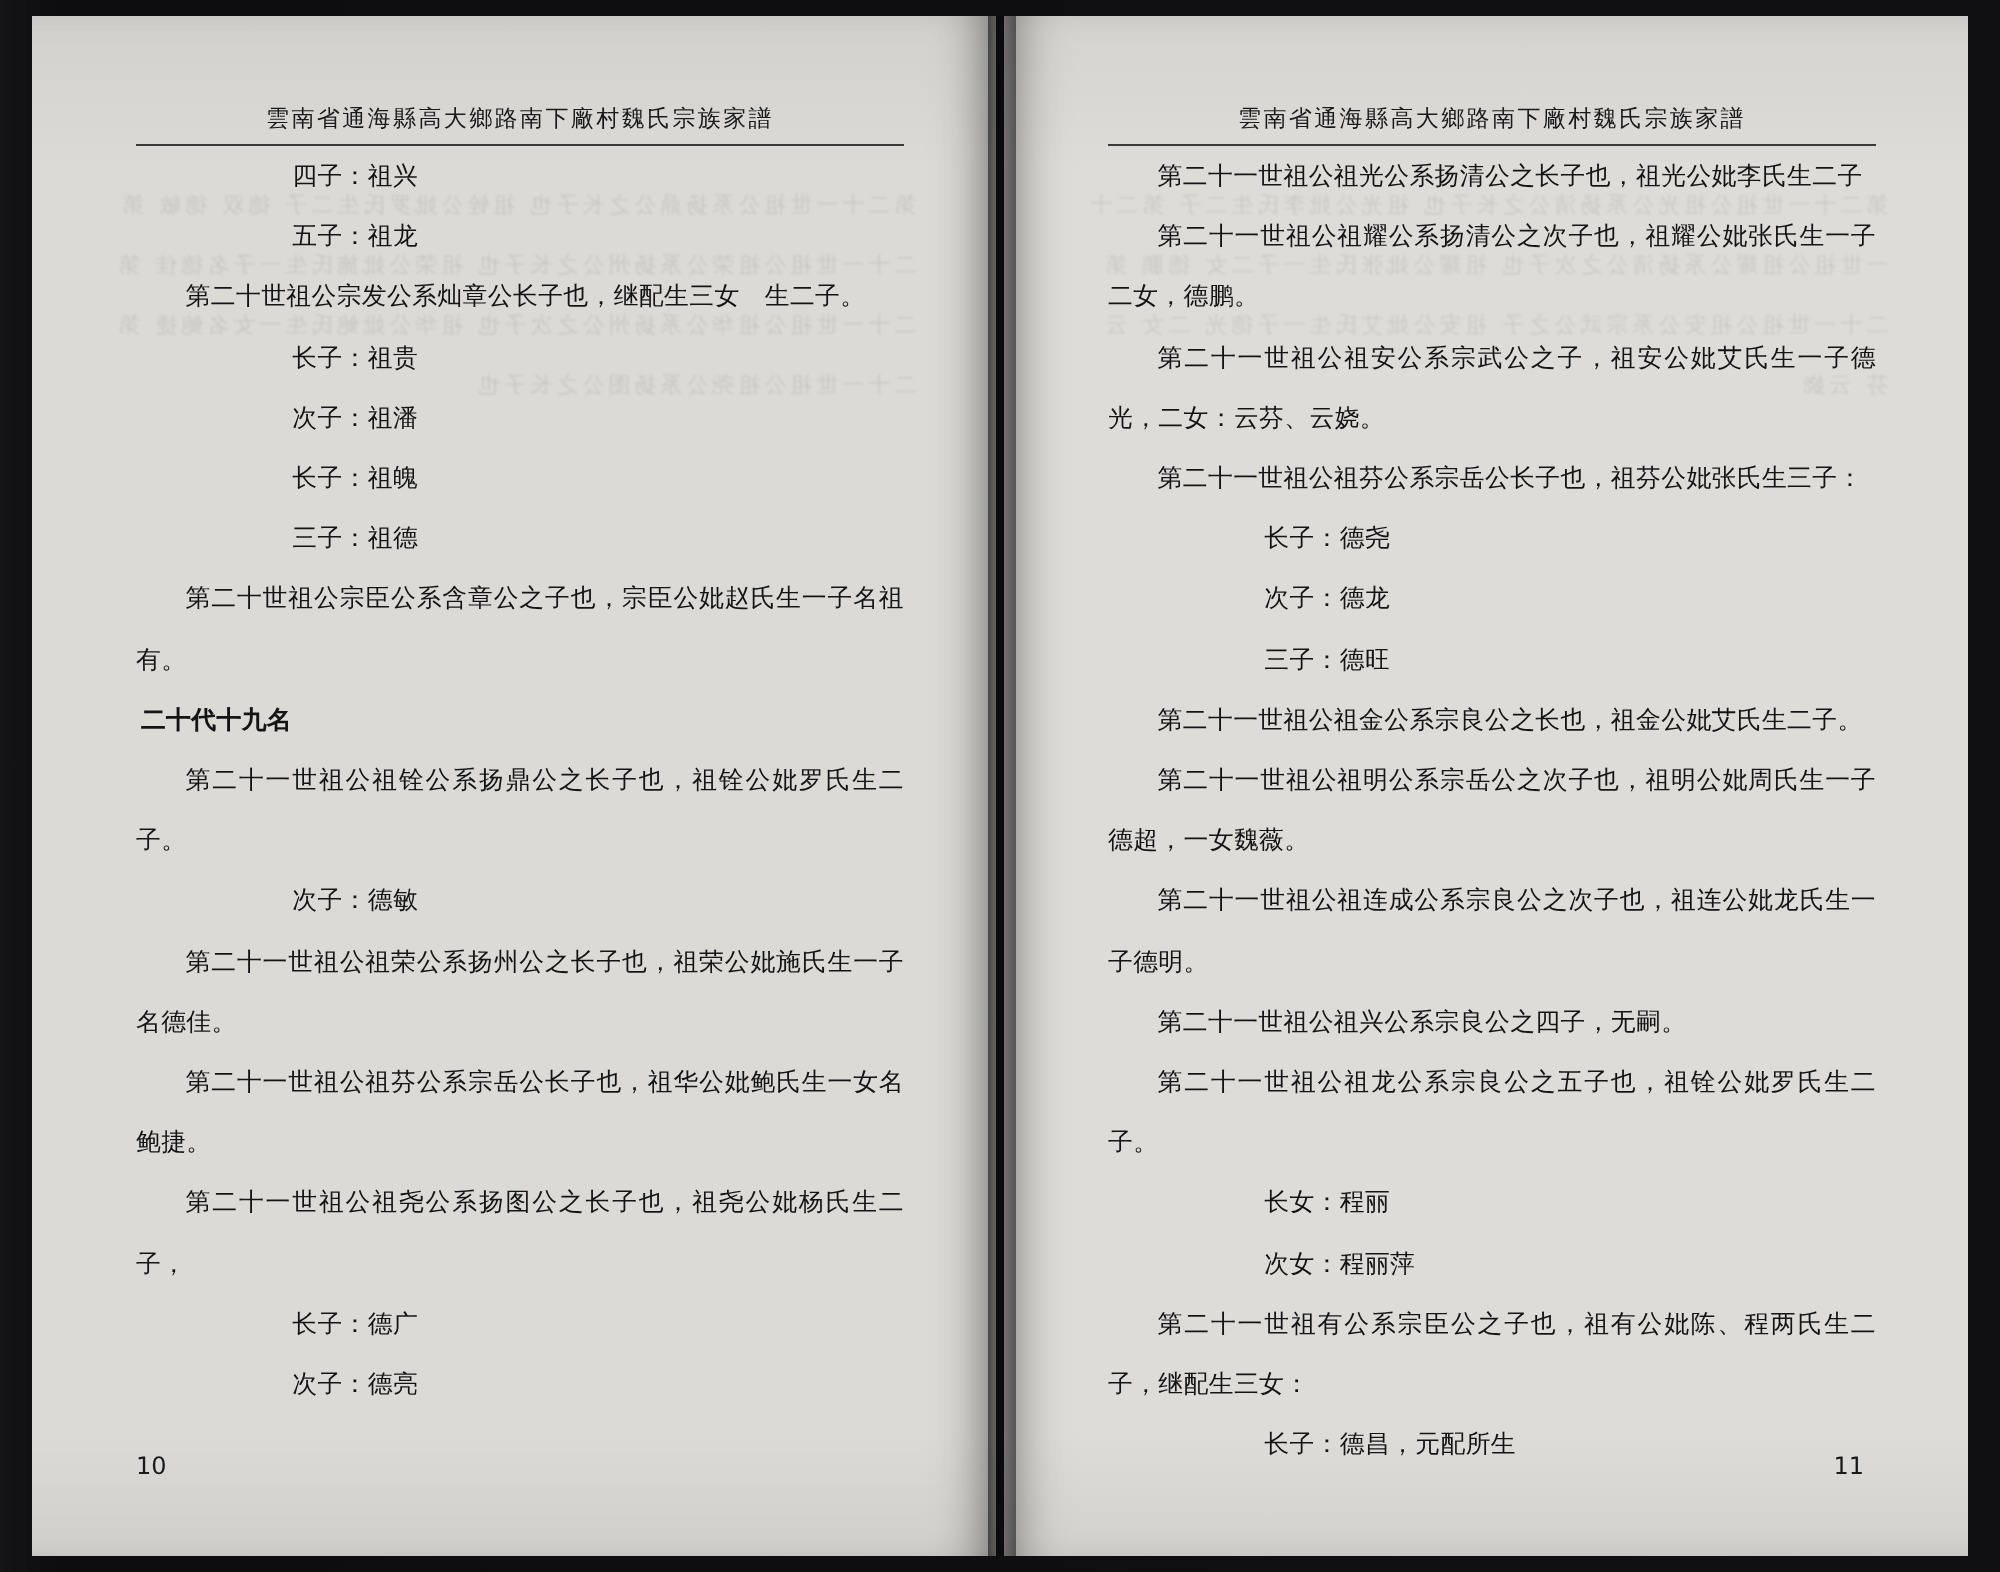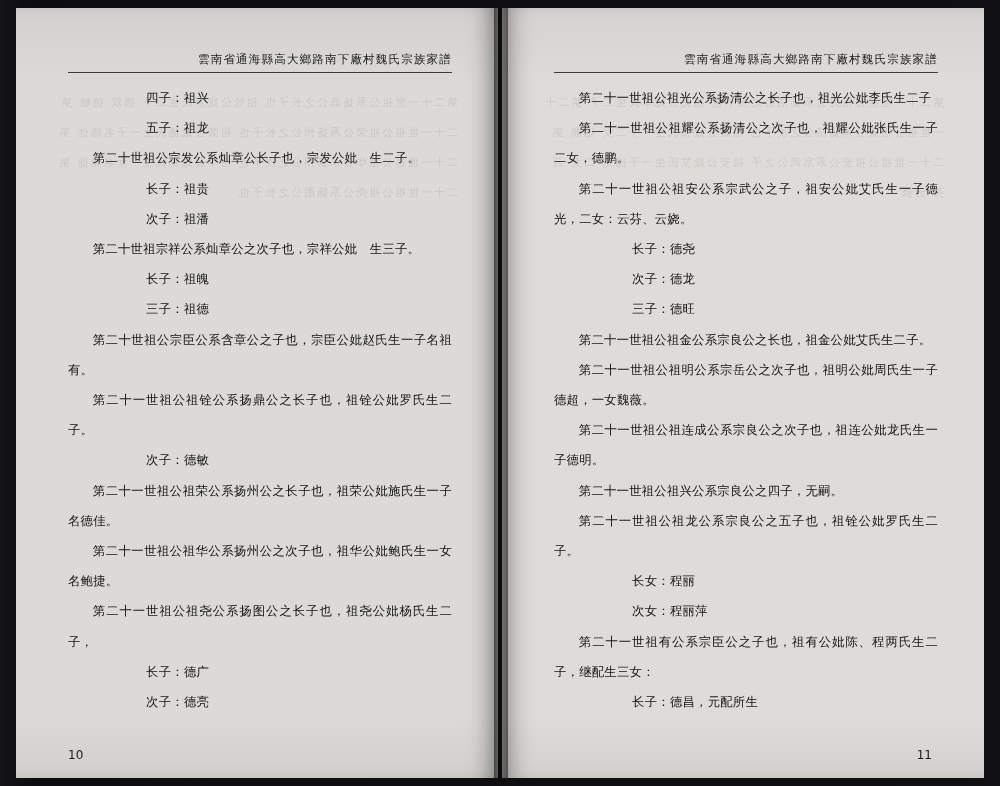--- a/index.html
+++ b/index.html
@@ -75,28 +75,28 @@
     white-space: pre-wrap;
     filter: blur(0.4px);
   }
   .content {
     position: relative;
     padding: 44px 46px 0 52px;
     box-sizing: border-box;
     height: 100%;
   }
   .header {
-    text-align: right;
+    text-align: center;
     font-size: 11.5px;
     letter-spacing: 1.2px;
     font-family: "DejaVu Serif", "Liberation Serif", serif;
     color: #1a1a1a;
     padding-bottom: 5px;
     border-bottom: 1px solid #3b3b3b;
-    margin-bottom: 10px;
+    margin-bottom: 0;
   }
   .body-text {
     font-size: 12.4px;
     line-height: 30.2px;
     font-family: "DejaVu Sans", "Liberation Sans", sans-serif;
     color: #141414;
     letter-spacing: 0.2px;
   }
   .p {
     margin: 0;
@@ -107,21 +107,21 @@
     text-indent: 0;
     padding-left: 6.3em;
   }
   .p.heading {
     text-indent: 0;
     padding-left: 0.2em;
     font-weight: bold;
   }
   .folio {
     position: absolute;
-    bottom: 16px;
+    bottom: 38px;
     font-size: 12px;
     font-family: "DejaVu Sans", sans-serif;
     color: #1a1a1a;
     text-align: right;
   }
   .folio.l { left: 52px; }
   .folio.r { right: 52px; }
   .gutter {
     position: absolute;
     top: 8px;
@@ -138,48 +138,49 @@
 <div class="scan">
   <div class="spread">
 
     <div class="page left">
       <div class="ghost">第二十一世祖公系扬鼎公之长子也 祖铨公妣罗氏生二子 德双 德敏 第二十一世祖公祖荣公系扬州公之长子也 祖荣公妣施氏生一子名德佳 第二十一世祖公祖华公系扬州公之次子也 祖华公妣鲍氏生一女名鲍捷 第二十一世祖公祖尧公系扬图公之长子也</div>
       <div class="content">
         <div class="header">雲南省通海縣高大鄉路南下廠村魏氏宗族家譜</div>
         <div class="body-text">
           <p class="p ind2">四子：祖兴</p>
           <p class="p ind2">五子：祖龙</p>
-          <p class="p">第二十世祖公宗发公系灿章公长子也，宗发公妣　生二子。</p>
+          <p class="p">第二十世祖公宗发公系灿章公长子也，继配生三女　生二子。</p>
           <p class="p ind2">长子：祖贵</p>
           <p class="p ind2">次子：祖潘</p>
-          <p class="p">第二十世祖宗祥公系灿章公之次子也，宗祥公妣　生三子。</p>
           <p class="p ind2">长子：祖魄</p>
           <p class="p ind2">三子：祖德</p>
           <p class="p">第二十世祖公宗臣公系含章公之子也，宗臣公妣赵氏生一子名祖有。</p>
+          <p class="p heading">二十代十九名</p>
           <p class="p">第二十一世祖公祖铨公系扬鼎公之长子也，祖铨公妣罗氏生二子。</p>
           <p class="p ind2">次子：德敏</p>
           <p class="p">第二十一世祖公祖荣公系扬州公之长子也，祖荣公妣施氏生一子名德佳。</p>
-          <p class="p">第二十一世祖公祖华公系扬州公之次子也，祖华公妣鲍氏生一女名鲍捷。</p>
+          <p class="p">第二十一世祖公祖芬公系宗岳公长子也，祖华公妣鲍氏生一女名鲍捷。</p>
           <p class="p">第二十一世祖公祖尧公系扬图公之长子也，祖尧公妣杨氏生二子，</p>
           <p class="p ind2">长子：德广</p>
           <p class="p ind2">次子：德亮</p>
 
         </div>
       </div>
       <div class="folio l">10</div>
     </div>
 
     <div class="page right">
       <div class="ghost">第二十一世祖公祖光公系扬清公之长子也 祖光公妣李氏生二子 第二十一世祖公祖耀公系扬清公之次子也 祖耀公妣张氏生一子二女 德鹏 第二十一世祖公祖安公系宗武公之子 祖安公妣艾氏生一子德光 二女 云芬 云娆</div>
       <div class="content">
         <div class="header">雲南省通海縣高大鄉路南下廠村魏氏宗族家譜</div>
         <div class="body-text">
           <p class="p">第二十一世祖公祖光公系扬清公之长子也，祖光公妣李氏生二子</p>
           <p class="p">第二十一世祖公祖耀公系扬清公之次子也，祖耀公妣张氏生一子二女，德鹏。</p>
           <p class="p">第二十一世祖公祖安公系宗武公之子，祖安公妣艾氏生一子德光，二女：云芬、云娆。</p>
+          <p class="p">第二十一世祖公祖芬公系宗岳公长子也，祖芬公妣张氏生三子：</p>
           <p class="p ind2">长子：德尧</p>
           <p class="p ind2">次子：德龙</p>
           <p class="p ind2">三子：德旺</p>
           <p class="p">第二十一世祖公祖金公系宗良公之长也，祖金公妣艾氏生二子。</p>
           <p class="p">第二十一世祖公祖明公系宗岳公之次子也，祖明公妣周氏生一子德超，一女魏薇。</p>
           <p class="p">第二十一世祖公祖连成公系宗良公之次子也，祖连公妣龙氏生一子德明。</p>
           <p class="p">第二十一世祖公祖兴公系宗良公之四子，无嗣。</p>
           <p class="p">第二十一世祖公祖龙公系宗良公之五子也，祖铨公妣罗氏生二子。</p>
           <p class="p ind2">长女：程丽</p>
           <p class="p ind2">次女：程丽萍</p>

